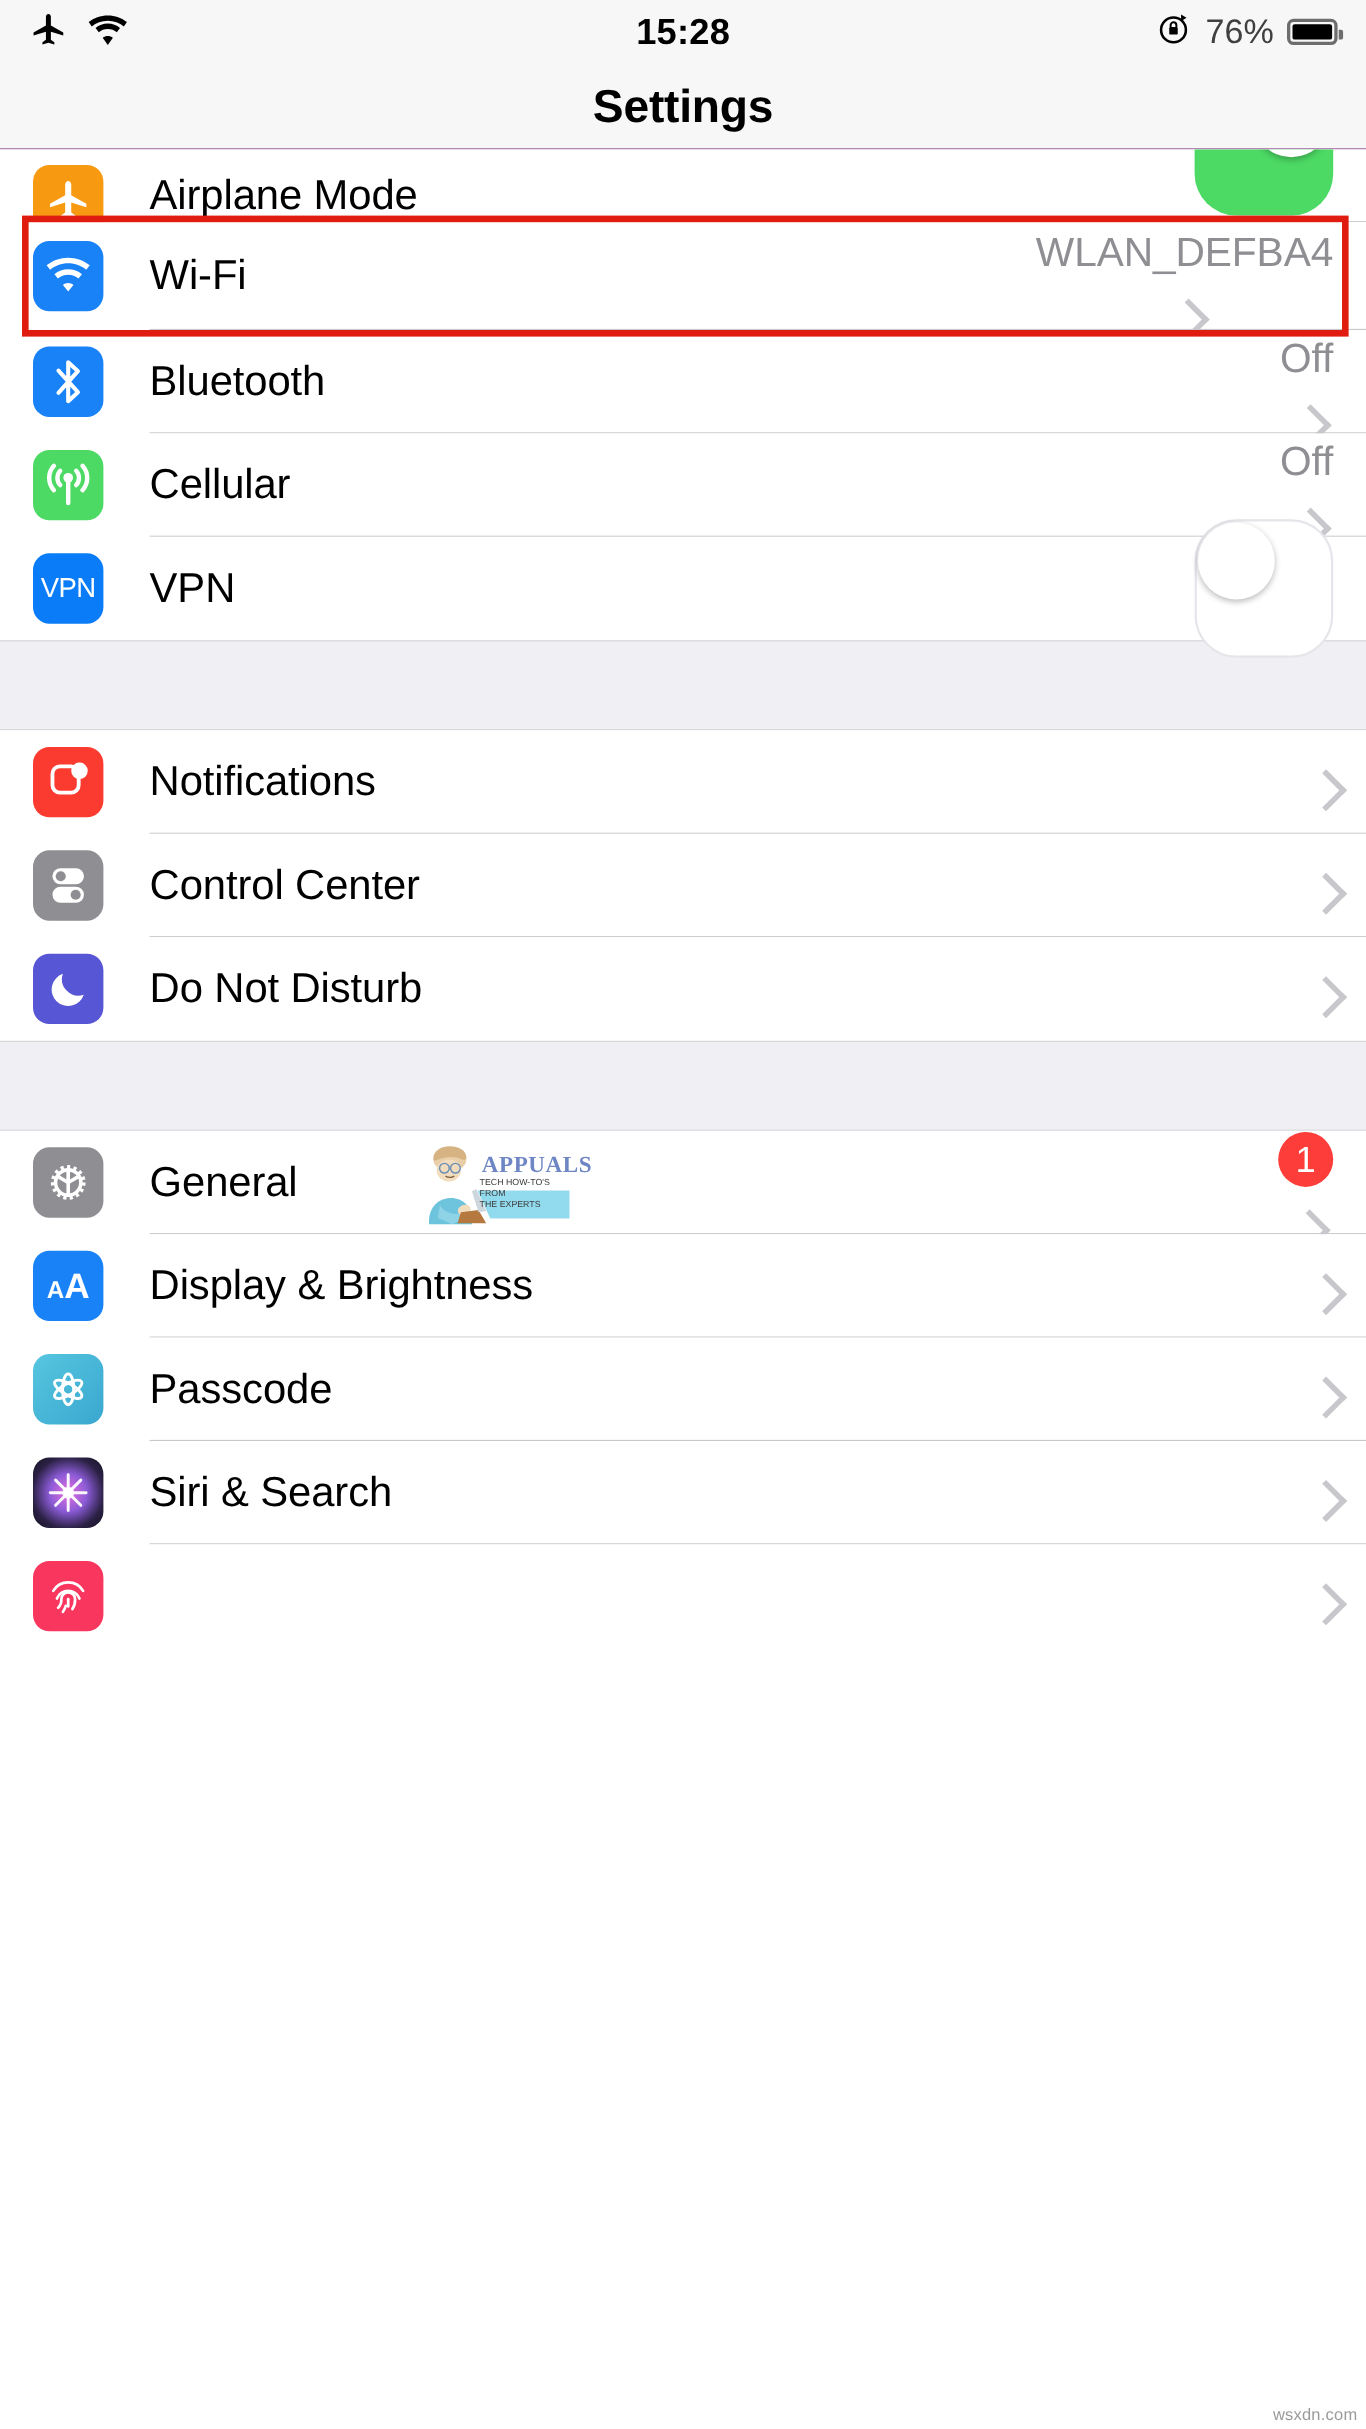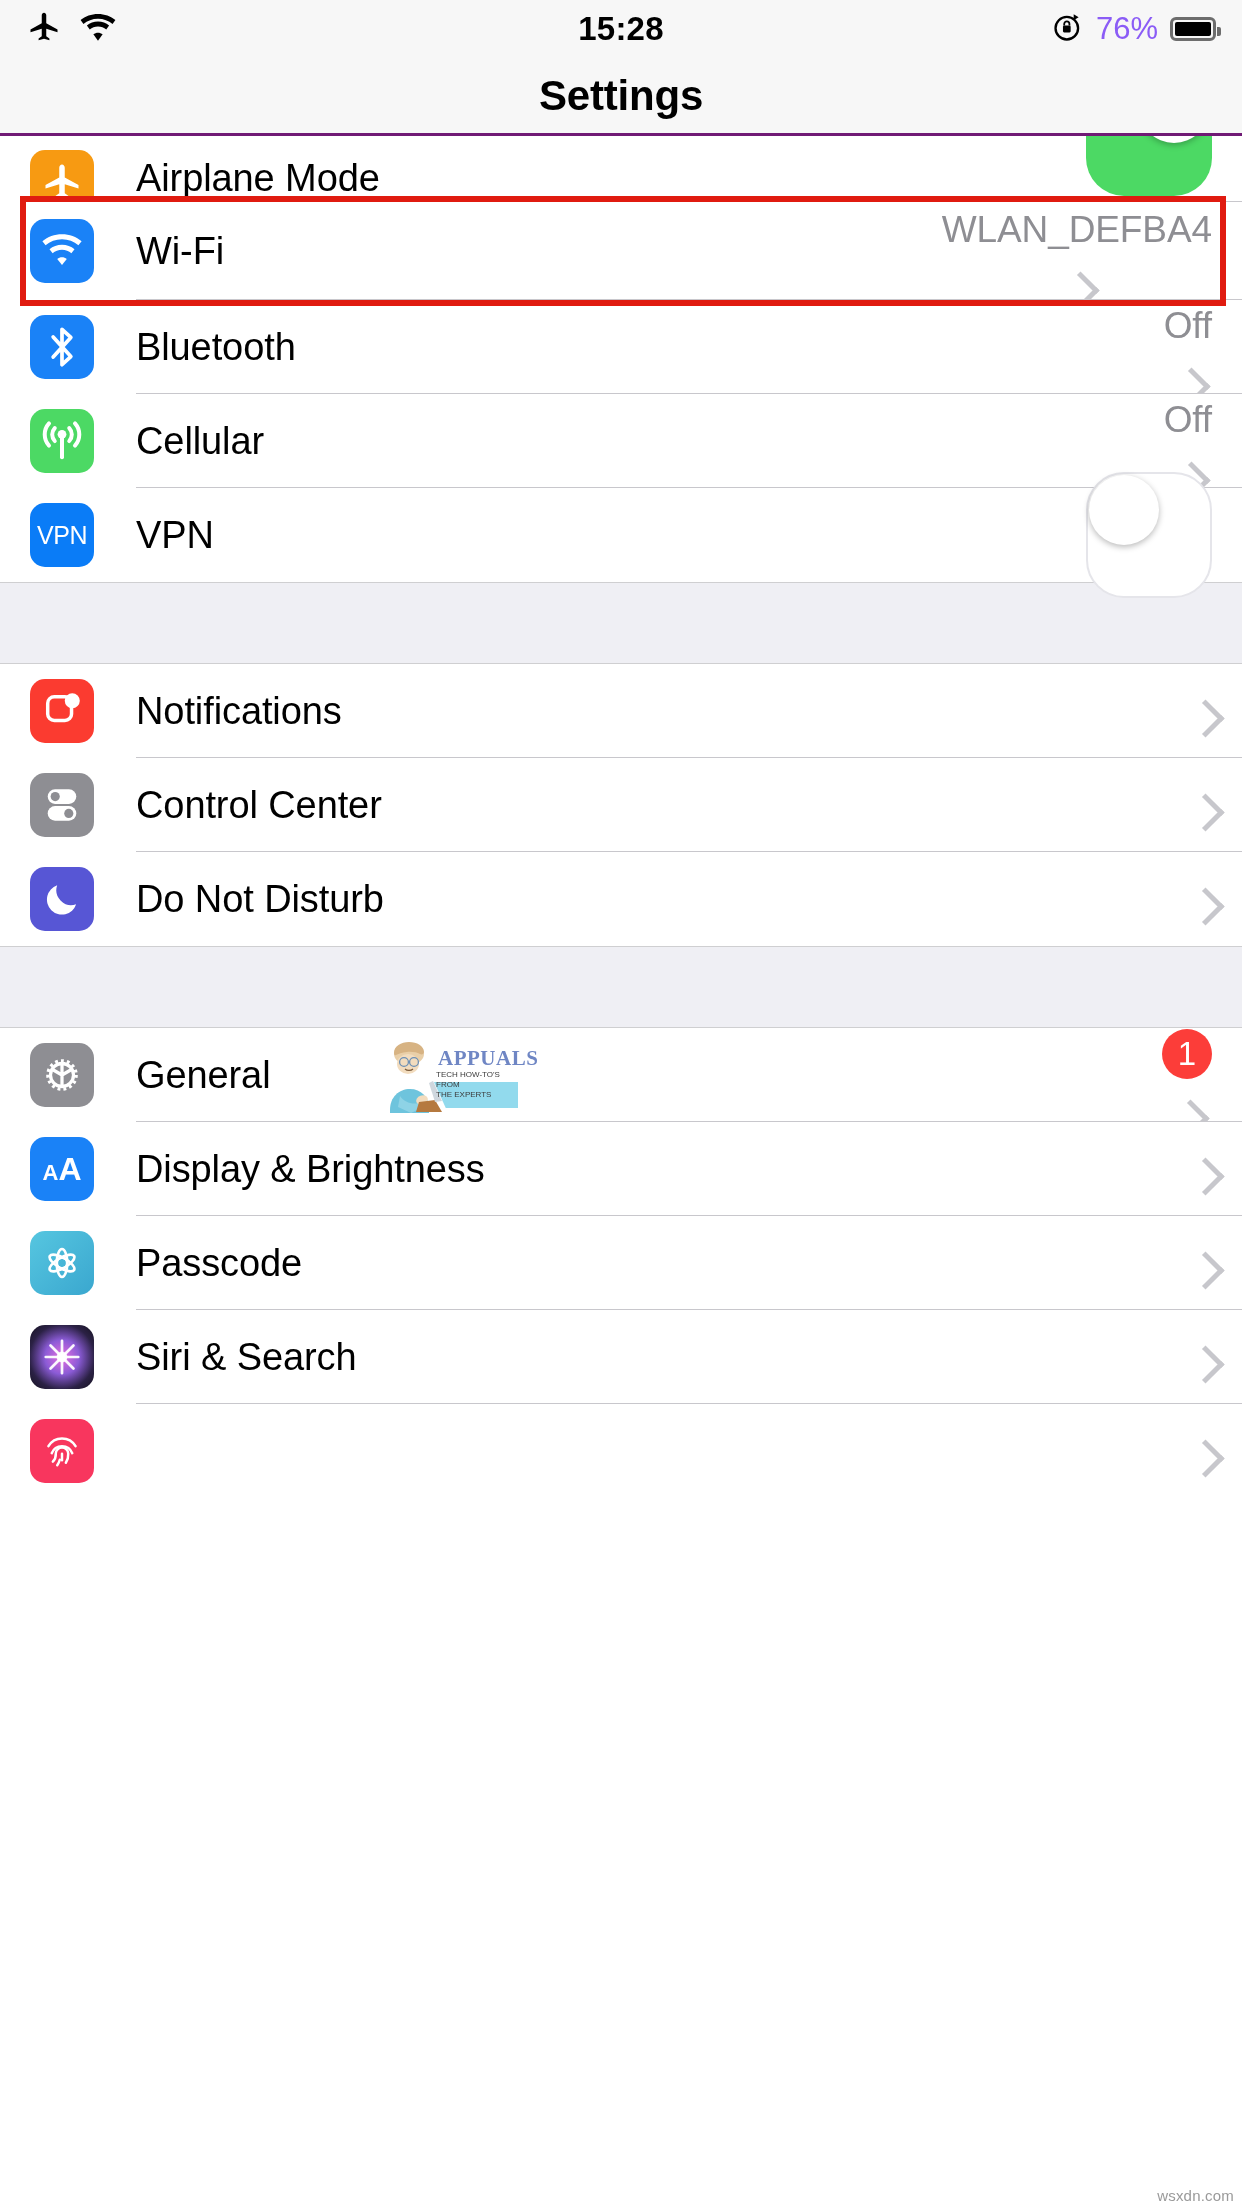--- a/index.html
+++ b/index.html
@@ -52,21 +52,21 @@
   }
   .status-time {
     font-size: 33px;
     font-weight: 600;
     color: #000;
     letter-spacing: 0.2px;
   }
   .battery-pct {
     font-size: 31px;
     font-weight: 500;
-    color: #8b5cf6;
+    color: #404040;
   }
   .battery-shell {
     width: 46px;
     height: 24px;
     border: 3px solid #6d6d6d;
     border-radius: 6px;
     position: relative;
     box-sizing: border-box;
     display: flex;
     align-items: center;
@@ -89,21 +89,21 @@
     border-radius: 2px;
   }
 
   
   .nav-bar {
     height: 78px;
     background: #f7f7f7;
     display: flex;
     align-items: center;
     justify-content: center;
-    border-bottom: 3px solid #701a75;
+    border-bottom: 1px solid #701a75;
     box-sizing: border-box;
   }
   .nav-title {
     font-size: 42px;
     font-weight: 700;
     color: #000;
     letter-spacing: -0.2px;
   }
 
   

